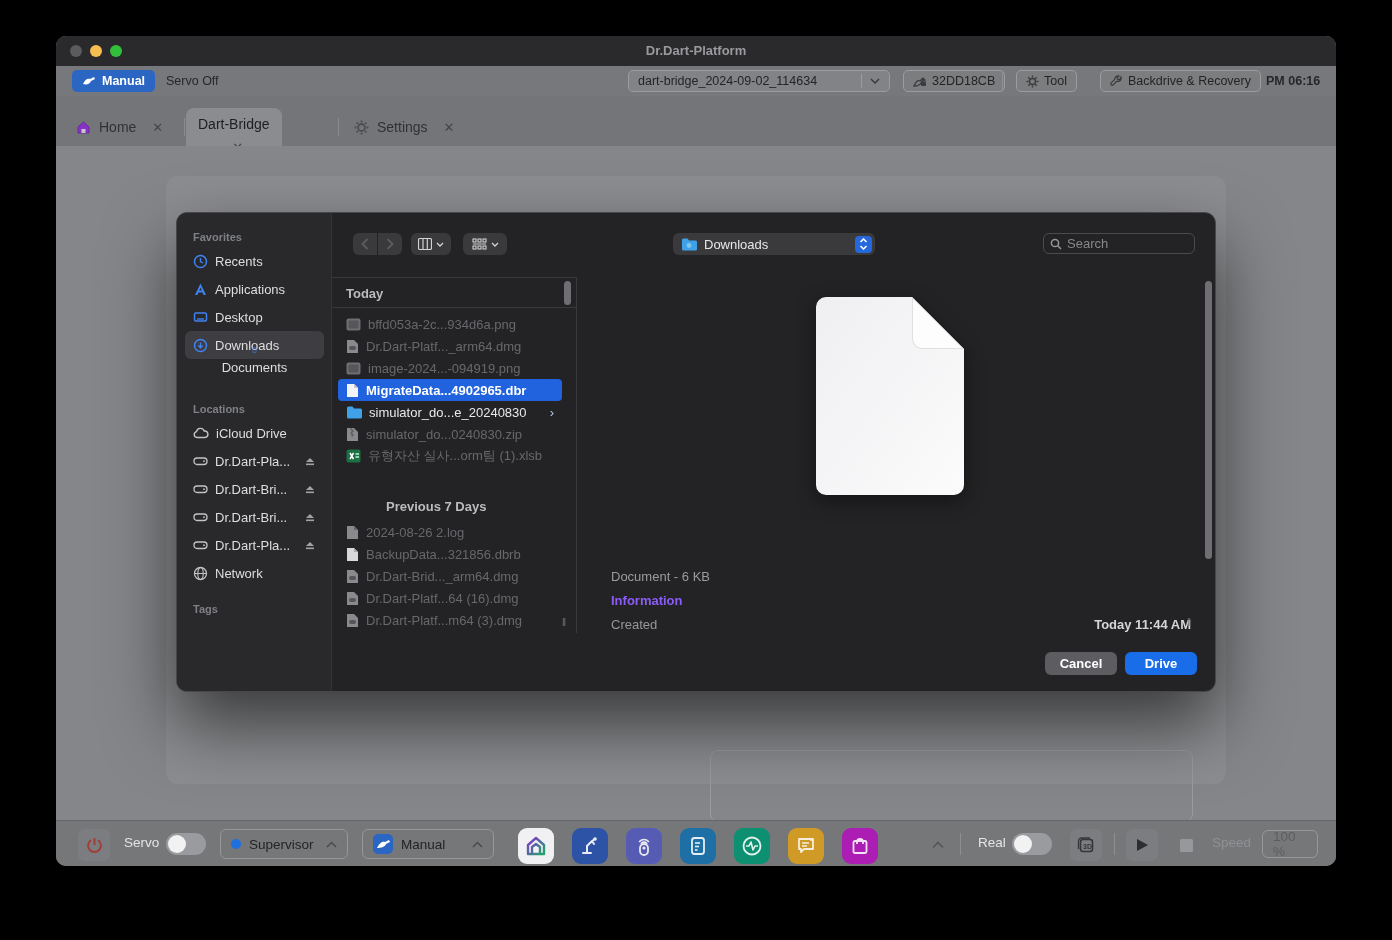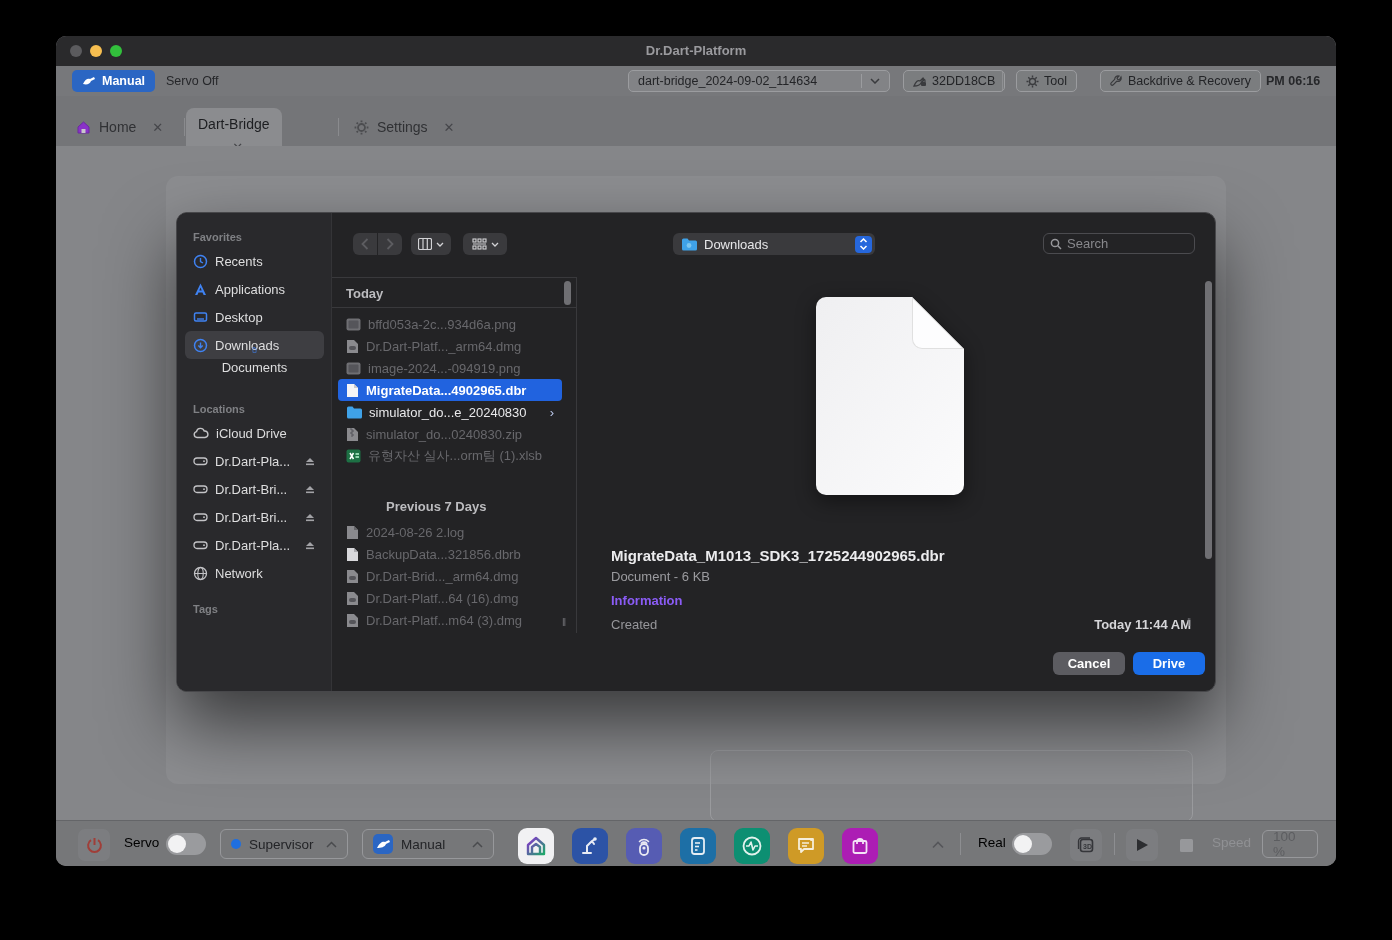--- a/index.html
+++ b/index.html
@@ -33,21 +33,21 @@
 
   
   .bottombar { position:absolute; left:0; top:784px; width:100%; height:46px; background:#767779; border-top:1px solid #646568; }
   .bb-item { position:absolute; display:flex; align-items:center; }
   .toggle { width:40px; height:22px; border-radius:11px; background:#9a9b9e; position:relative; }
   .toggle .knob { position:absolute; left:2px; top:2px; width:18px; height:18px; border-radius:50%; background:#f2f2f3; }
   .select-box { border:1px solid #97989b; border-radius:6px; height:30px; display:flex; align-items:center; gap:8px; padding:0 10px; font-size:13.5px; color:#232427; }
   .dock-tile { position:absolute; top:7px; width:36px; height:36px; border-radius:9px; display:flex; align-items:center; justify-content:center; }
   .sq-btn { position:absolute; top:8px; width:32px; height:32px; border-radius:7px; background:#81828599; display:flex; align-items:center; justify-content:center; }
   .bb-div { position:absolute; top:12px; width:1px; height:22px; background:#8d8e91; }
-  .bb-label { font-size:13.5px; color:#000000; }
+  .bb-label { font-size:13.5px; color:#e5e5e5; }
 
   
   .dialog { position:absolute; left:176px; top:212px; width:1040px; height:480px; background:#232325; border:1px solid #47474a; border-radius:11px; box-shadow:0 32px 70px rgba(0,0,0,.6); overflow:hidden; }
   .dlg-sidebar { position:absolute; left:0; top:0; width:155px; height:100%; background:#29292c; border-right:1px solid #343437; }
   .sb-header { position:absolute; left:16px; font-size:11px; font-weight:bold; color:#7f8084; }
   .sb-item { position:absolute; left:8px; width:139px; height:28px; display:flex; align-items:center; gap:7px; padding:0 8px; border-radius:6px; font-size:13px; color:#dededf; }
   .sb-item.selected { background:#3e3e42; }
   .sb-eject { margin-left:auto; color:#9a9a9e; }
 
   .dlg-toolbar-btn { position:absolute; top:20px; height:22px; background:#3a3a3d; display:flex; align-items:center; justify-content:center; gap:4px; }
@@ -70,21 +70,21 @@
 
   .preview { position:absolute; left:400px; top:64px; width:626px; height:356px; overflow:hidden; }
   .doc-icon { position:absolute; left:239px; top:20px; width:148px; height:198px; filter:drop-shadow(0 6px 10px rgba(0,0,0,.45)); }
   .pv-name { position:absolute; left:34px; top:270px; font-size:15px; font-weight:bold; color:#ececee; }
   .pv-kind { position:absolute; left:34px; top:292px; font-size:13px; color:#9b9b9f; }
   .pv-info { position:absolute; left:34px; top:316px; font-size:13px; font-weight:bold; color:#8b5cf6; }
   .pv-row { position:absolute; left:34px; width:580px; height:20px; font-size:13px; }
   .pv-row .lbl { color:#97979b; }
   .pv-row .val { position:absolute; right:0; top:0; color:#d5d5d8; font-weight:bold; }
 
-  .dlg-footer { position:absolute; left:0; top:420px; width:100%; height:60px;margin-left:8px; }
+  .dlg-footer { position:absolute; left:0; top:420px; width:100%; height:60px; }
   .dlg-btn { position:absolute; top:19px; width:72px; height:23px; border-radius:6px; font-size:13px; font-weight:bold; color:#fff; display:flex; align-items:center; justify-content:center; }
   .cancel { left:868px; background:#5c5c61; }
   .open { left:948px; background:#1a6de8; }
 
   svg { display:block; }
 </style>
 </head>
 <body>
 
 <div class="window">
@@ -602,21 +602,20 @@
           <linearGradient id="pg" x1="0" y1="0" x2="1" y2="1">
             <stop offset="0" stop-color="#efeff1"></stop>
             <stop offset="1" stop-color="#fbfbfc"></stop>
           </linearGradient>
         </defs>
       <path d="M10 0 H96 L148 52 V188 a10 10 0 0 1 -10 10 H10 A10 10 0 0 1 0 188 V10 A10 10 0 0 1 10 0 Z" fill="url(#pg)"></path>
       <path d="M96 0 L148 52 H106 A10 10 0 0 1 96 42 Z" fill="#fff"></path>
       <path d="M96 0 L148 52 H106 A10 10 0 0 1 96 42 Z" fill="#000" opacity="0.12"></path>
       <path d="M97 2 L146 51 H106 A9 9 0 0 1 97 42 Z" fill="#fdfdfe"></path>
     </svg>
-    <div class="pv-name">MigrateData_M1013_SDK3_1725244902965.dbr</div>
     <div class="pv-kind">Document - 6 KB</div>
     <div class="pv-info">Information</div>
     <div class="pv-row" style="top:340px;">
       <span class="lbl">Created</span>
       <span class="val">Today 11:44 AM</span>
     </div>
 
     <div class="resize-grip" style="left:610px; top:340px;">‖</div>
   </div>
   <div class="vscroll" style="left:1028px; top:68px; height:278px;"></div>

